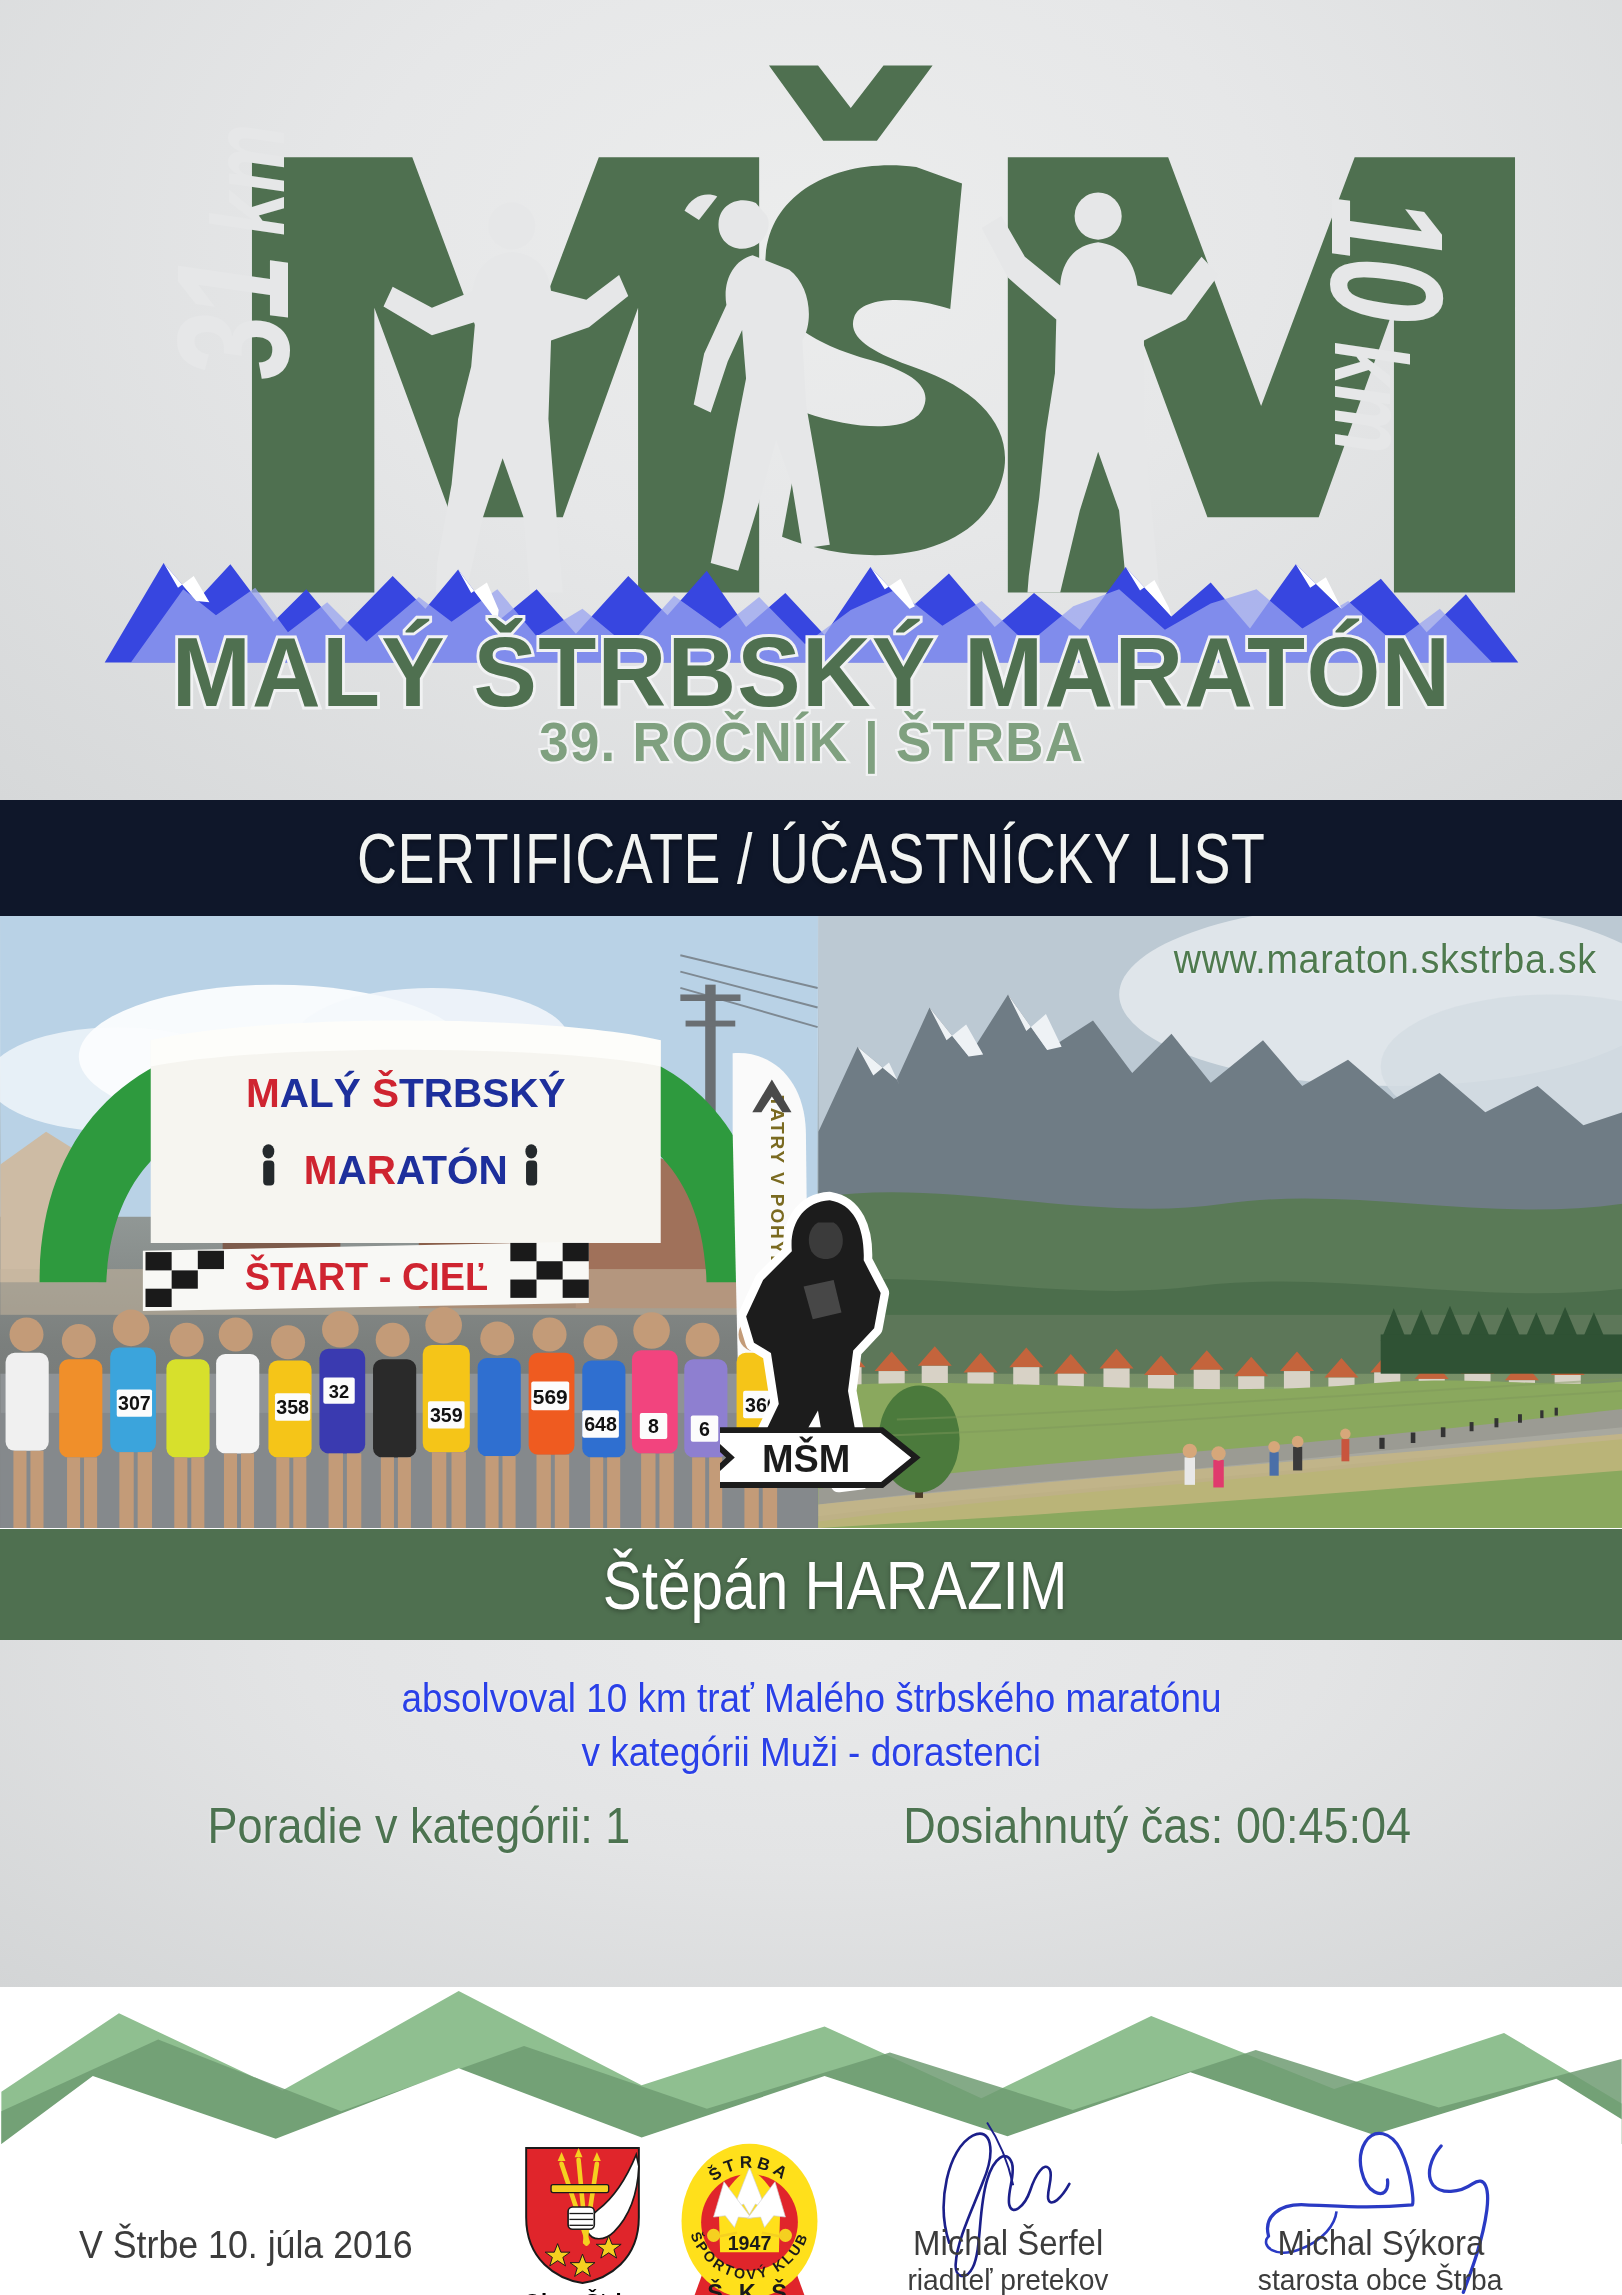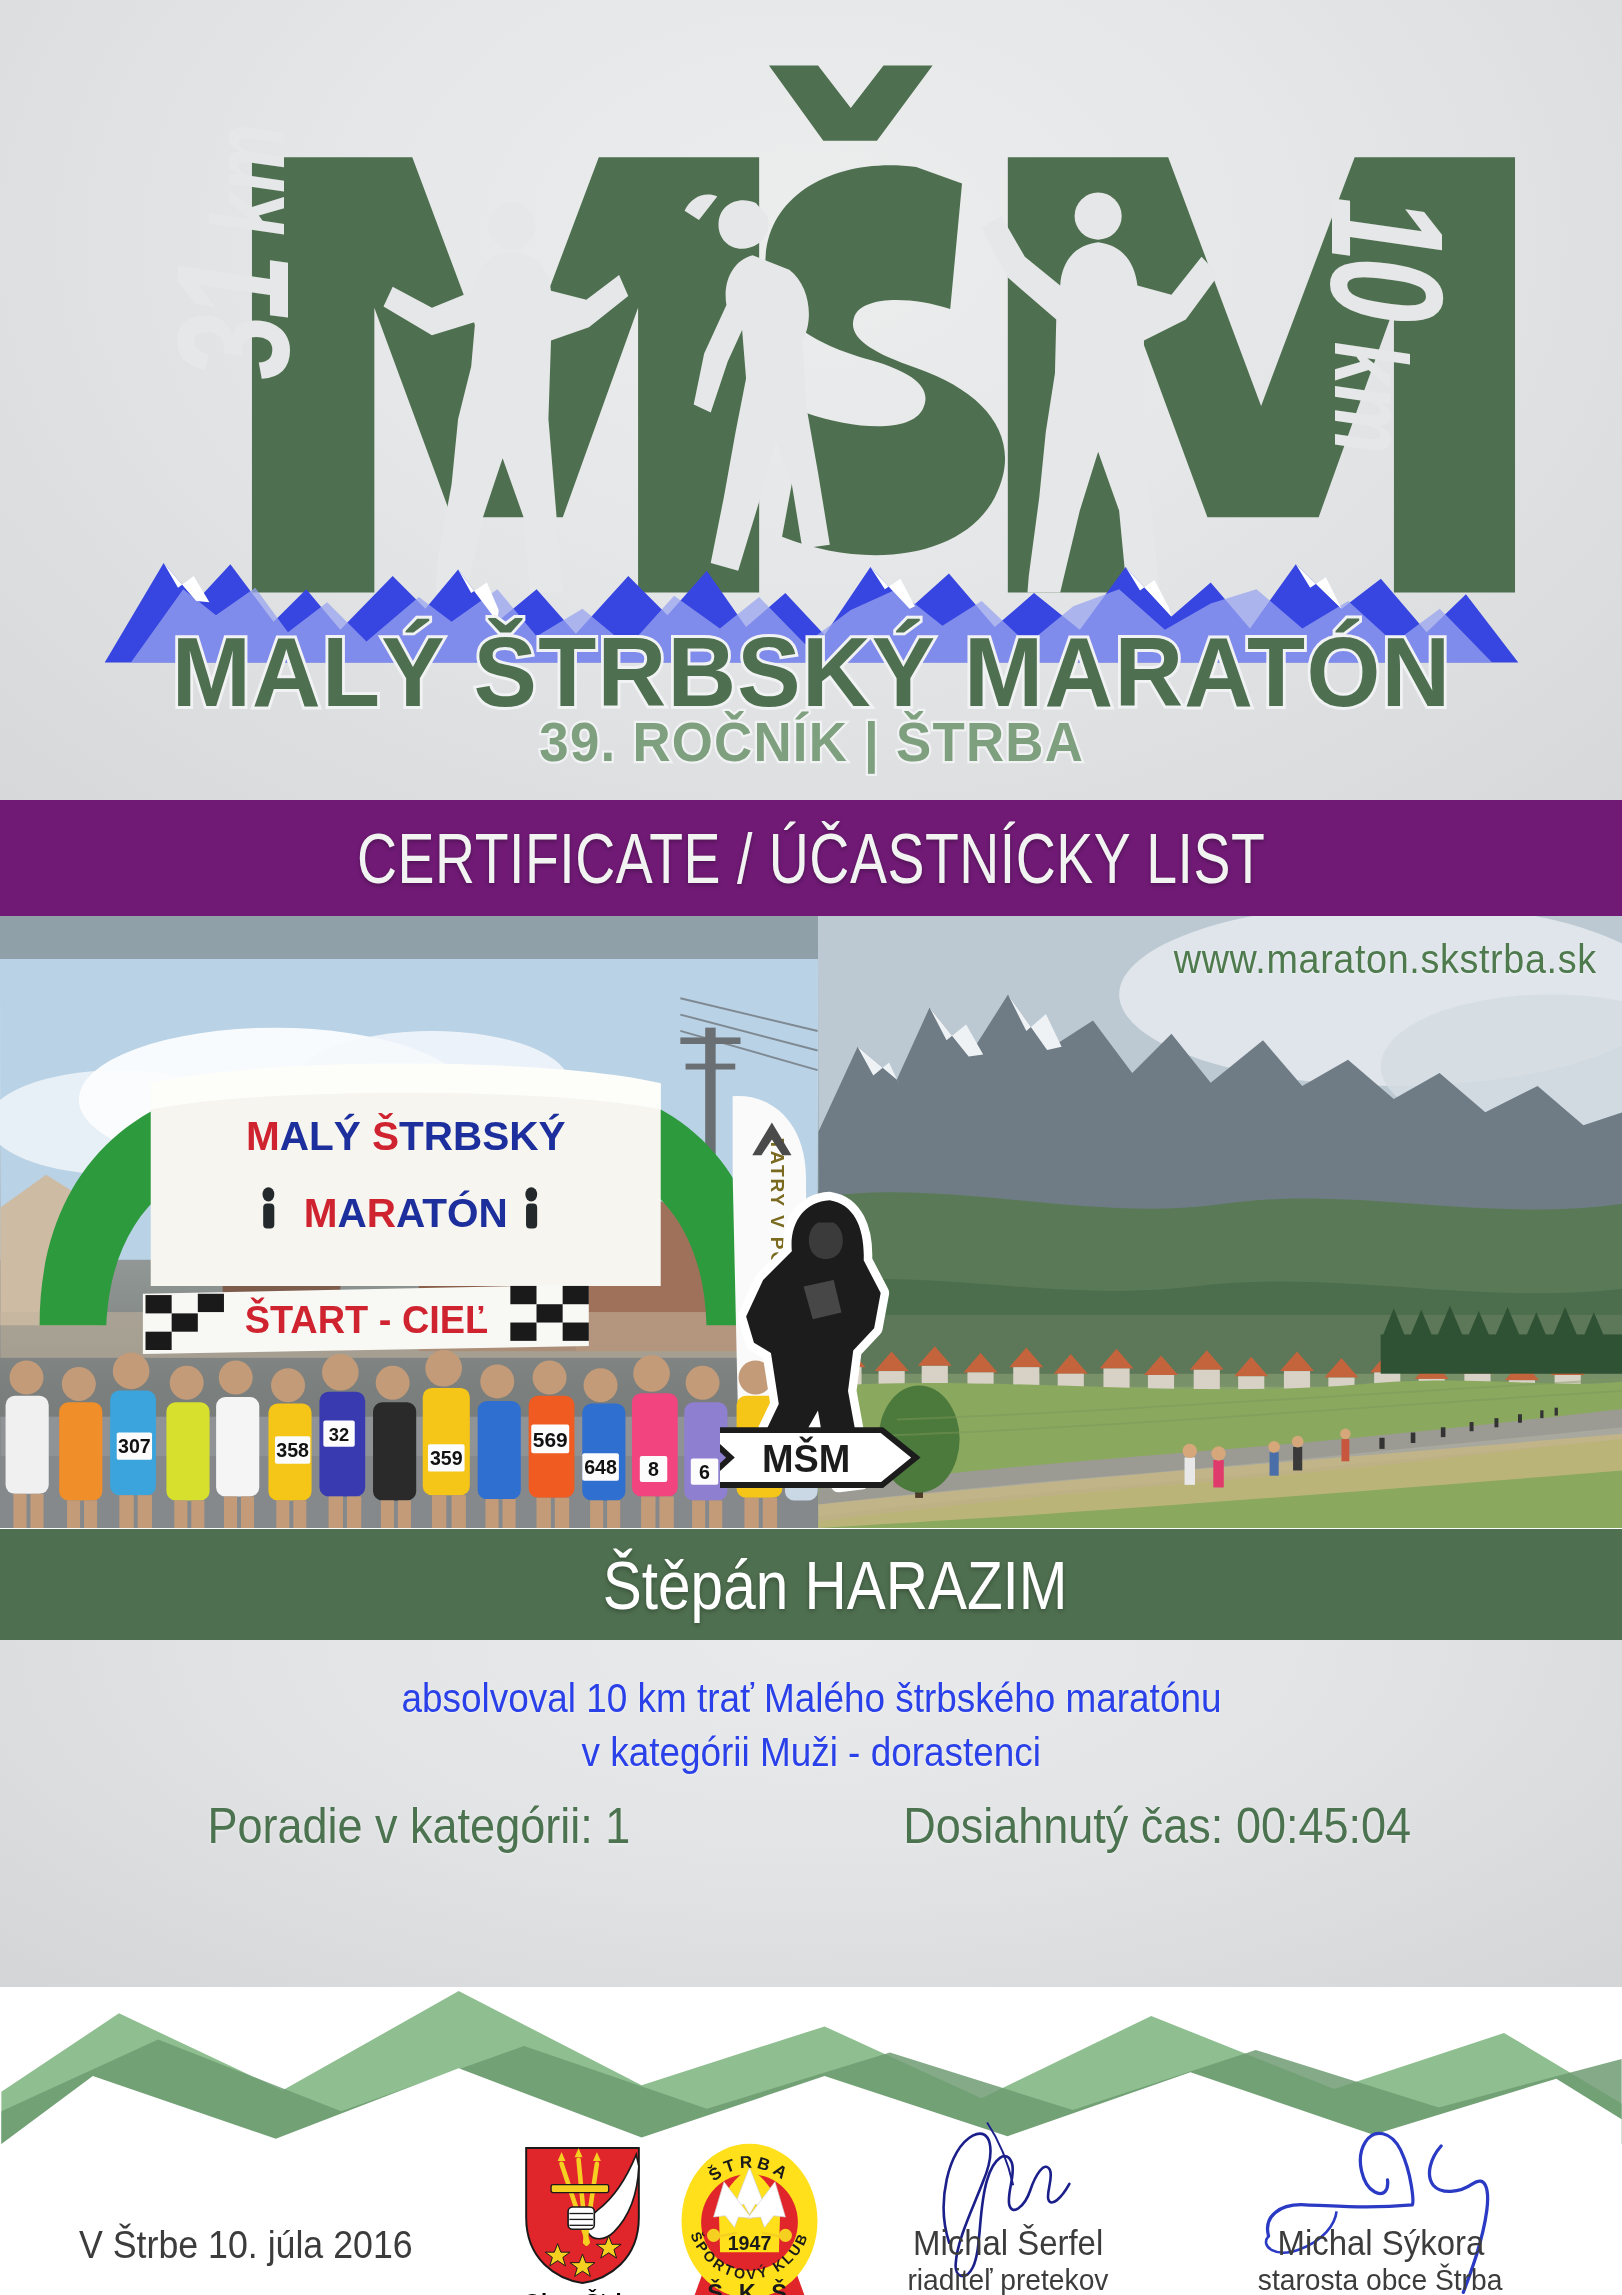--- a/index.html
+++ b/index.html
@@ -16,36 +16,36 @@
     position:absolute; left:0; top:0; width:1623px; height:800px;
     background:radial-gradient(ellipse at 50% 30%, #eceded 0%, #e6e7e8 40%, #d6d8d9 100%);
     overflow:hidden;
   }
   .logo-wrap { position:absolute; left:0; top:0; width:1623px; height:800px; }
   .logo-svg { position:absolute; left:0; top:0; }
 
   
   .cert-banner {
     position:absolute; left:0; top:800px; width:1623px; height:116px;
-    background:#701a75;
+    background:#0f172a;
     display:flex; align-items:center; justify-content:center;
   }
   .cert-banner h1 {
     color:#f2f4f2; font-size:71px; font-weight:400; letter-spacing:0.7px;
     transform:scaleX(0.78); transform-origin:center; white-space:nowrap;
     text-shadow:0 2px 4.6px rgba(0,0,0,0.28);
   }
 
   
   .photo-strip {
     position:absolute; left:0; top:916px; width:1623px; height:612px;
     display:flex; overflow:hidden; background:#8fa0a8;
   }
   .photo-left { position:relative; width:818px; height:612px; overflow:hidden;
-    background:linear-gradient(#bdd3e4 0%, #cfe0ec 22%, #9aa2a0 40%, #7b7f7d 70%, #6e7271 100%);margin-top:43px; }
+    background:linear-gradient(#bdd3e4 0%, #cfe0ec 22%, #9aa2a0 40%, #7b7f7d 70%, #6e7271 100%); }
   .photo-right { position:relative; width:805px; height:612px; overflow:hidden;
     background:linear-gradient(#c6d2dc 0%, #b6c3cd 16%, #7e8f92 38%, #6c8a63 58%, #82a06a 74%, #a8bd7c 100%); }
   .photo-svg { position:absolute; left:0; top:0; }
 
   .site-url {
     position:absolute; right:26px; top:19.6px;
     color:#4e7a4e; font-size:41px; letter-spacing:0.7px;
     text-shadow:0 1.3px 3.3px rgba(255,255,255,0.55);
     transform:scaleX(0.92); transform-origin:right center; white-space:nowrap;
   }

